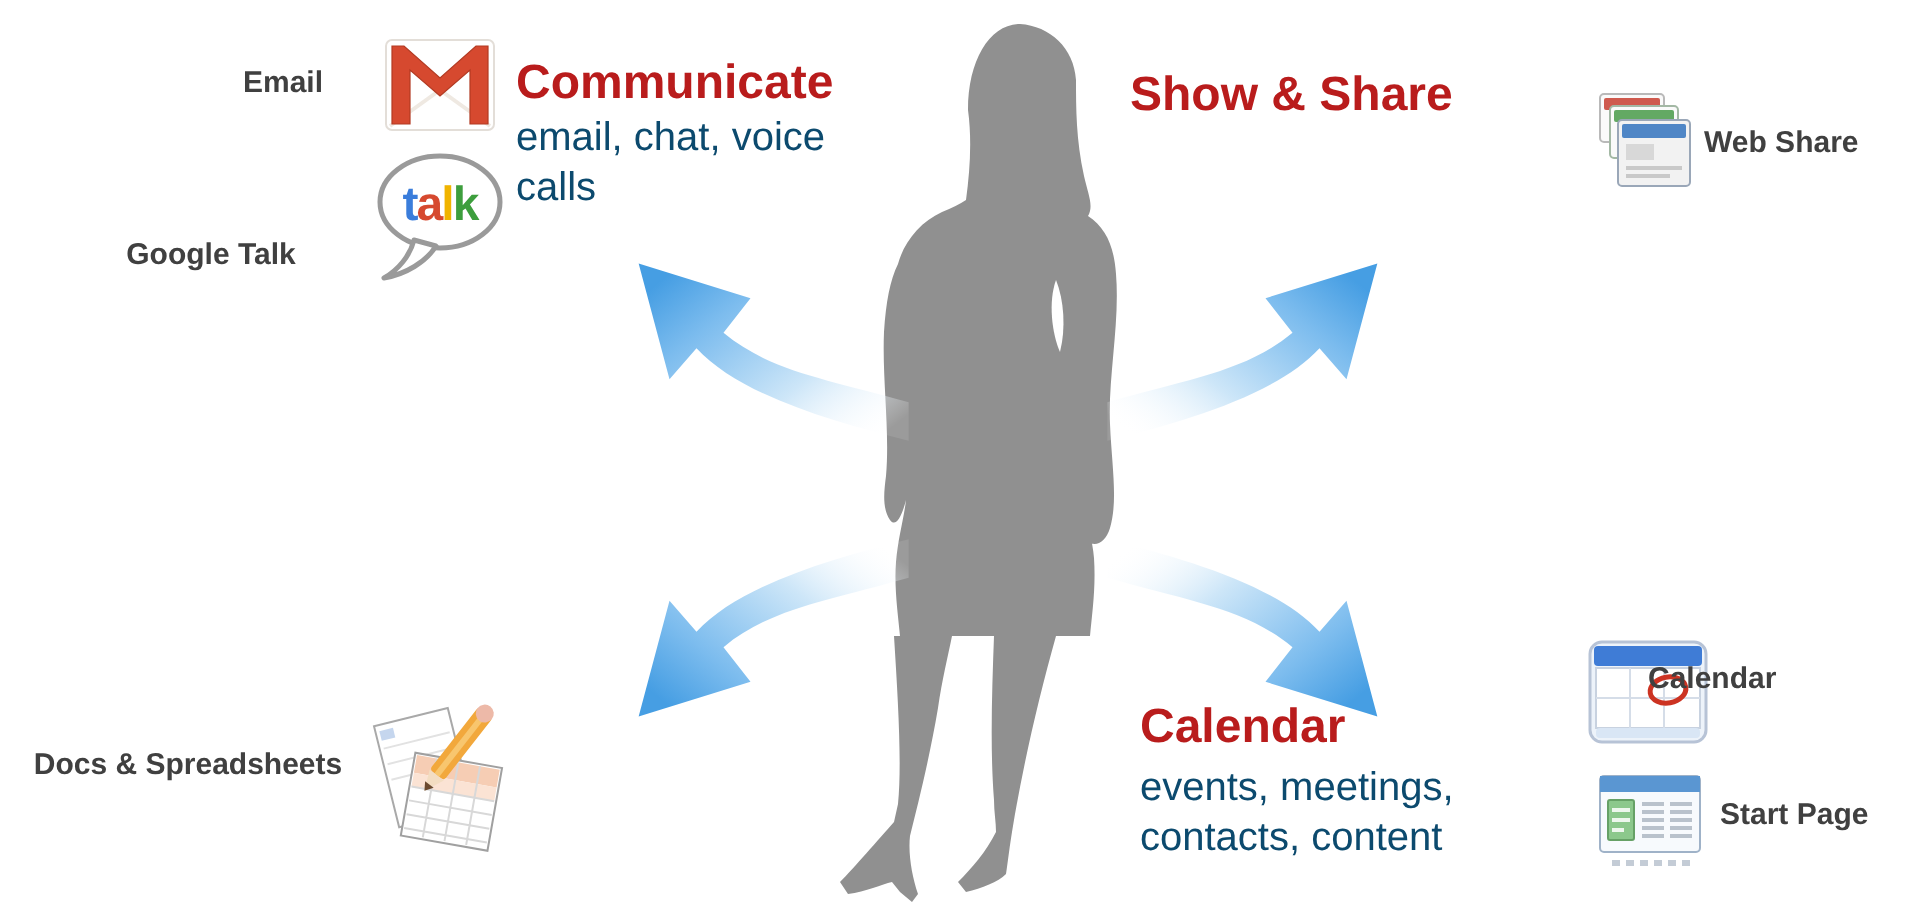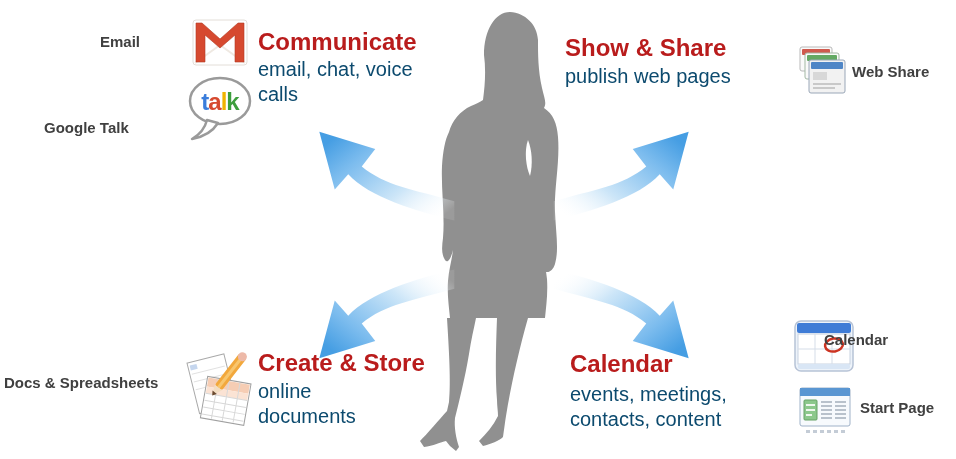--- a/index.html
+++ b/index.html
@@ -12,21 +12,21 @@
     position:absolute; font-size:24px; font-weight:bold; color:#b91c1c;
     letter-spacing:0px; white-space:nowrap;
   }
   .subtitle {
     position:absolute; font-size:20px; color:#0c4a6e; line-height:25px;
   }
   .plabel {
     position:absolute; font-size:15px; font-weight:bold; color:#404040;
     white-space:nowrap;
   }
-  .r { text-align:left; }
+  .r { text-align:center; }
   .icon { position:absolute; }
   .arrow { position:absolute; width:146px; height:108px; }
   .arrow.tl { left:309px; top:124px; }
   .arrow.tr { left:553px; top:124px; transform:scaleX(-1); }
   .arrow.bl { left:309px; top:258px; transform:scaleY(-1); }
   .arrow.br { left:553px; top:258px; transform:scale(-1,-1); }
   .figure { position:absolute; left:413px; top:10px; width:160px; height:449px; }
   .talk-text { font-family:"Liberation Sans", sans-serif; font-weight:bold;
     font-size:24px; letter-spacing:-1px; }
   .tk-t{fill:#3a7ddb}.tk-a{fill:#d6492f}.tk-l{fill:#f0b400}.tk-k{fill:#3d9e3d}
@@ -85,37 +85,34 @@
   </svg>
 
   <div class="plabel r" style="left:44px; top:87px; width:123px;margin-top:32px;">Google Talk</div>
   <svg class="icon" style="left:187px; top:75px;" width="66" height="66" viewBox="0 0 66 66">
     <ellipse cx="33" cy="26" rx="30" ry="23" fill="#ffffff" stroke="#9a9a9a" stroke-width="2.5"></ellipse>
     <path d="M20,45 C18,53 12,60 5,64 C16,62 26,56 31,48 Z" fill="#ffffff" stroke="#9a9a9a" stroke-width="2.5" stroke-linejoin="round"></path>
     <text x="33" y="35" text-anchor="middle" class="talk-text"><tspan class="tk-t">t</tspan><tspan class="tk-a">a</tspan><tspan class="tk-l">l</tspan><tspan class="tk-k">k</tspan></text>
   </svg>
 
   <div class="heading" style="left:565px; top:34px;">Show &amp; Share</div>
-  <div class="subtitle" style="left:565px; top:64px; width:220px;">publish web pages</div>
 
   <svg class="icon" style="left:798px; top:46px;" width="48" height="50" viewBox="0 0 48 50">
     <rect x="2" y="1" width="32" height="24" rx="2" fill="#fafafa" stroke="#b9b9b9"></rect>
     <rect x="4" y="3" width="28" height="6" rx="1" fill="#cf5a4e"></rect>
     <rect x="7" y="7" width="34" height="26" rx="2" fill="#fafafa" stroke="#a3b8a4"></rect>
     <rect x="9" y="9" width="30" height="6" rx="1" fill="#63a963"></rect>
     <rect x="11" y="14" width="36" height="33" rx="2" fill="#f2f2f2" stroke="#9aa7b8"></rect>
     <rect x="13" y="16" width="32" height="7" rx="1" fill="#4f86c6"></rect>
     <rect x="15" y="26" width="14" height="8" fill="#d8d8d8"></rect>
     <rect x="15" y="37" width="28" height="2" fill="#c9c9c9"></rect>
     <rect x="15" y="41" width="22" height="2" fill="#c9c9c9"></rect>
   </svg>
   <div class="plabel" style="left:852px; top:63px;">Web Share</div>
 
-  <div class="heading" style="left:258px; top:349px;">Create &amp; Store</div>
-  <div class="subtitle" style="left:258px; top:379px; width:130px;">online documents</div>
 
   <div class="plabel r" style="left:4px; top:374px; width:180px;">Docs &amp; Spreadsheets</div>
   <svg class="icon" style="left:181px; top:350px;" width="74" height="80" viewBox="0 0 74 80">
     <g transform="rotate(-14 30 35)">
       <rect x="12" y="8" width="38" height="52" fill="#ffffff" stroke="#a9a9a9"></rect>
       <rect x="14" y="11" width="7" height="5" fill="#c5d6ee"></rect>
       <path d="M14,20 h34 M14,28 h34 M14,36 h34" stroke="#e2e2e2" fill="none"></path>
     </g>
     <g transform="rotate(10 45 55)">
       <rect x="22" y="30" width="44" height="42" fill="#ffffff" stroke="#a0a0a0"></rect>

